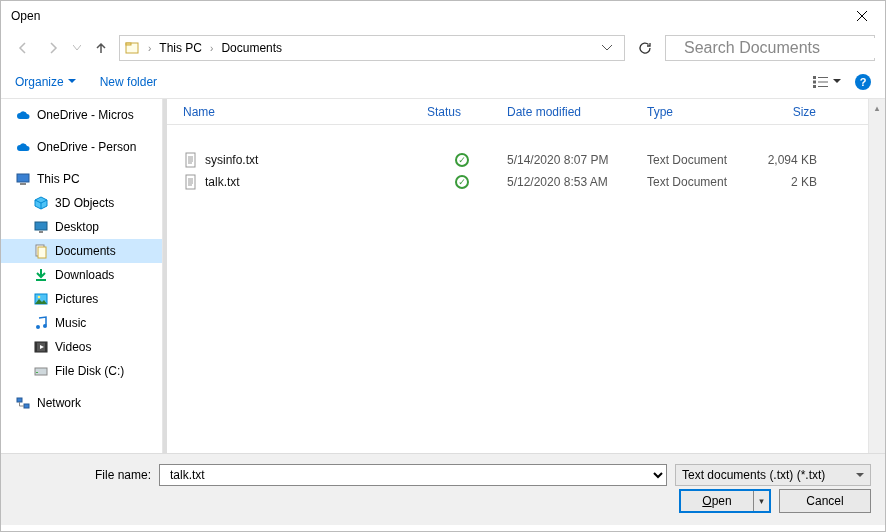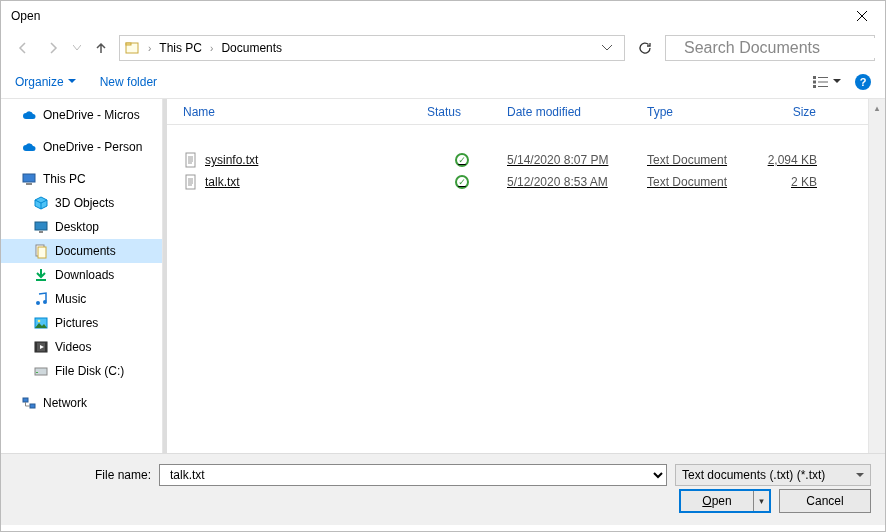--- a/index.html
+++ b/index.html
@@ -96,21 +96,21 @@
   }
   .sidebar {
     width: 162px;
     border-right: 1px solid #e5e5e5;
     overflow-y: auto;
     padding-top: 4px;
   }
   .sb-item {
     height: 24px;
     display:flex; align-items:center;
-    padding-left: 20px;
+    padding-left: 14px;
     gap: 6px;
     white-space: nowrap;
     overflow: hidden;
   }
   .sb-item.indent1 { padding-left: 32px; }
   .sb-item.selected { background:#cce8ff; }
   .sb-icon { width:16px; height:16px; flex-shrink:0; display:flex; align-items:center; justify-content:center;}
 
   .splitter { width:4px; background:#ddd; cursor:col-resize; }
 
@@ -120,21 +120,21 @@
     border-bottom:1px solid #e5e5e5;
     color:#1a5fbf;
     font-size:12px;
   }
   .col { padding-left:10px; border-right:1px solid transparent; }
   .col.name { width:250px; padding-left:16px;}
   .col.status { width:80px; }
   .col.date { width:140px; }
   .col.type { width:120px; }
   .col.size { width:80px; text-align:right; padding-right:20px;}
-  .files { flex:1; overflow:auto;text-decoration:underline; }
+  .files { flex:1; overflow:auto; }
   .row {
     display:flex; height:22px; align-items:center;
     font-size:12px; color:#111;
   }
   .row .c { padding-left:10px; }
   .row .name { width:250px; display:flex; align-items:center; gap:6px; padding-left:16px;}
   .row .status { width:80px; display:flex; justify-content:center; }
   .row .date { width:140px; color:#555;}
   .row .type { width:120px; color:#555;}
   .row .size { width:80px; text-align:right; padding-right:20px; color:#555;}
@@ -339,36 +339,36 @@
           <svg width="16" height="16" viewBox="0 0 16 16">
             <path d="M8 2 L8 9 M4 6 L8 10 L12 6" stroke="#0a5" stroke-width="2" fill="none"></path>
             <rect x="3" y="12" width="10" height="2" fill="#0a5"></rect>
           </svg>
         </span>
         <span>Downloads</span>
       </div>
       <div class="sb-item indent1">
         <span class="sb-icon">
           <svg width="16" height="16" viewBox="0 0 16 16">
+            <rect x="2" y="3" width="12" height="10" fill="#4fc3f7" stroke="#0288d1"></rect>
+            <circle cx="6" cy="6" r="1.3" fill="#fff176"></circle>
+            <path d="M2 13 L6 8 L9 11 L11 9 L14 13 Z" fill="#2e7d32"></path>
+          </svg>
+        </span>
+        <span>Pictures</span>
+      </div>
+      <div class="sb-item indent1">
+        <span class="sb-icon">
+          <svg width="16" height="16" viewBox="0 0 16 16">
             <path d="M6 3 L13 2 L13 10" stroke="#1976d2" stroke-width="1.5" fill="none"></path>
             <circle cx="5" cy="12" r="2" fill="#1976d2"></circle>
             <circle cx="12" cy="11" r="2" fill="#1976d2"></circle>
           </svg>
         </span>
         <span>Music</span>
-      </div>
-      <div class="sb-item indent1">
-        <span class="sb-icon">
-          <svg width="16" height="16" viewBox="0 0 16 16">
-            <rect x="2" y="3" width="12" height="10" fill="#4fc3f7" stroke="#0288d1"></rect>
-            <circle cx="6" cy="6" r="1.3" fill="#fff176"></circle>
-            <path d="M2 13 L6 8 L9 11 L11 9 L14 13 Z" fill="#2e7d32"></path>
-          </svg>
-        </span>
-        <span>Pictures</span>
       </div>
       <div class="sb-item indent1">
         <span class="sb-icon">
           <svg width="16" height="16" viewBox="0 0 16 16">
             <rect x="2" y="3" width="12" height="10" fill="#555" stroke="#222"></rect>
             <rect x="2" y="3" width="2" height="10" fill="#333"></rect>
             <rect x="12" y="3" width="2" height="10" fill="#333"></rect>
             <path d="M7 6 L11 8 L7 10 Z" fill="#fff"></path>
           </svg>
         </span>

